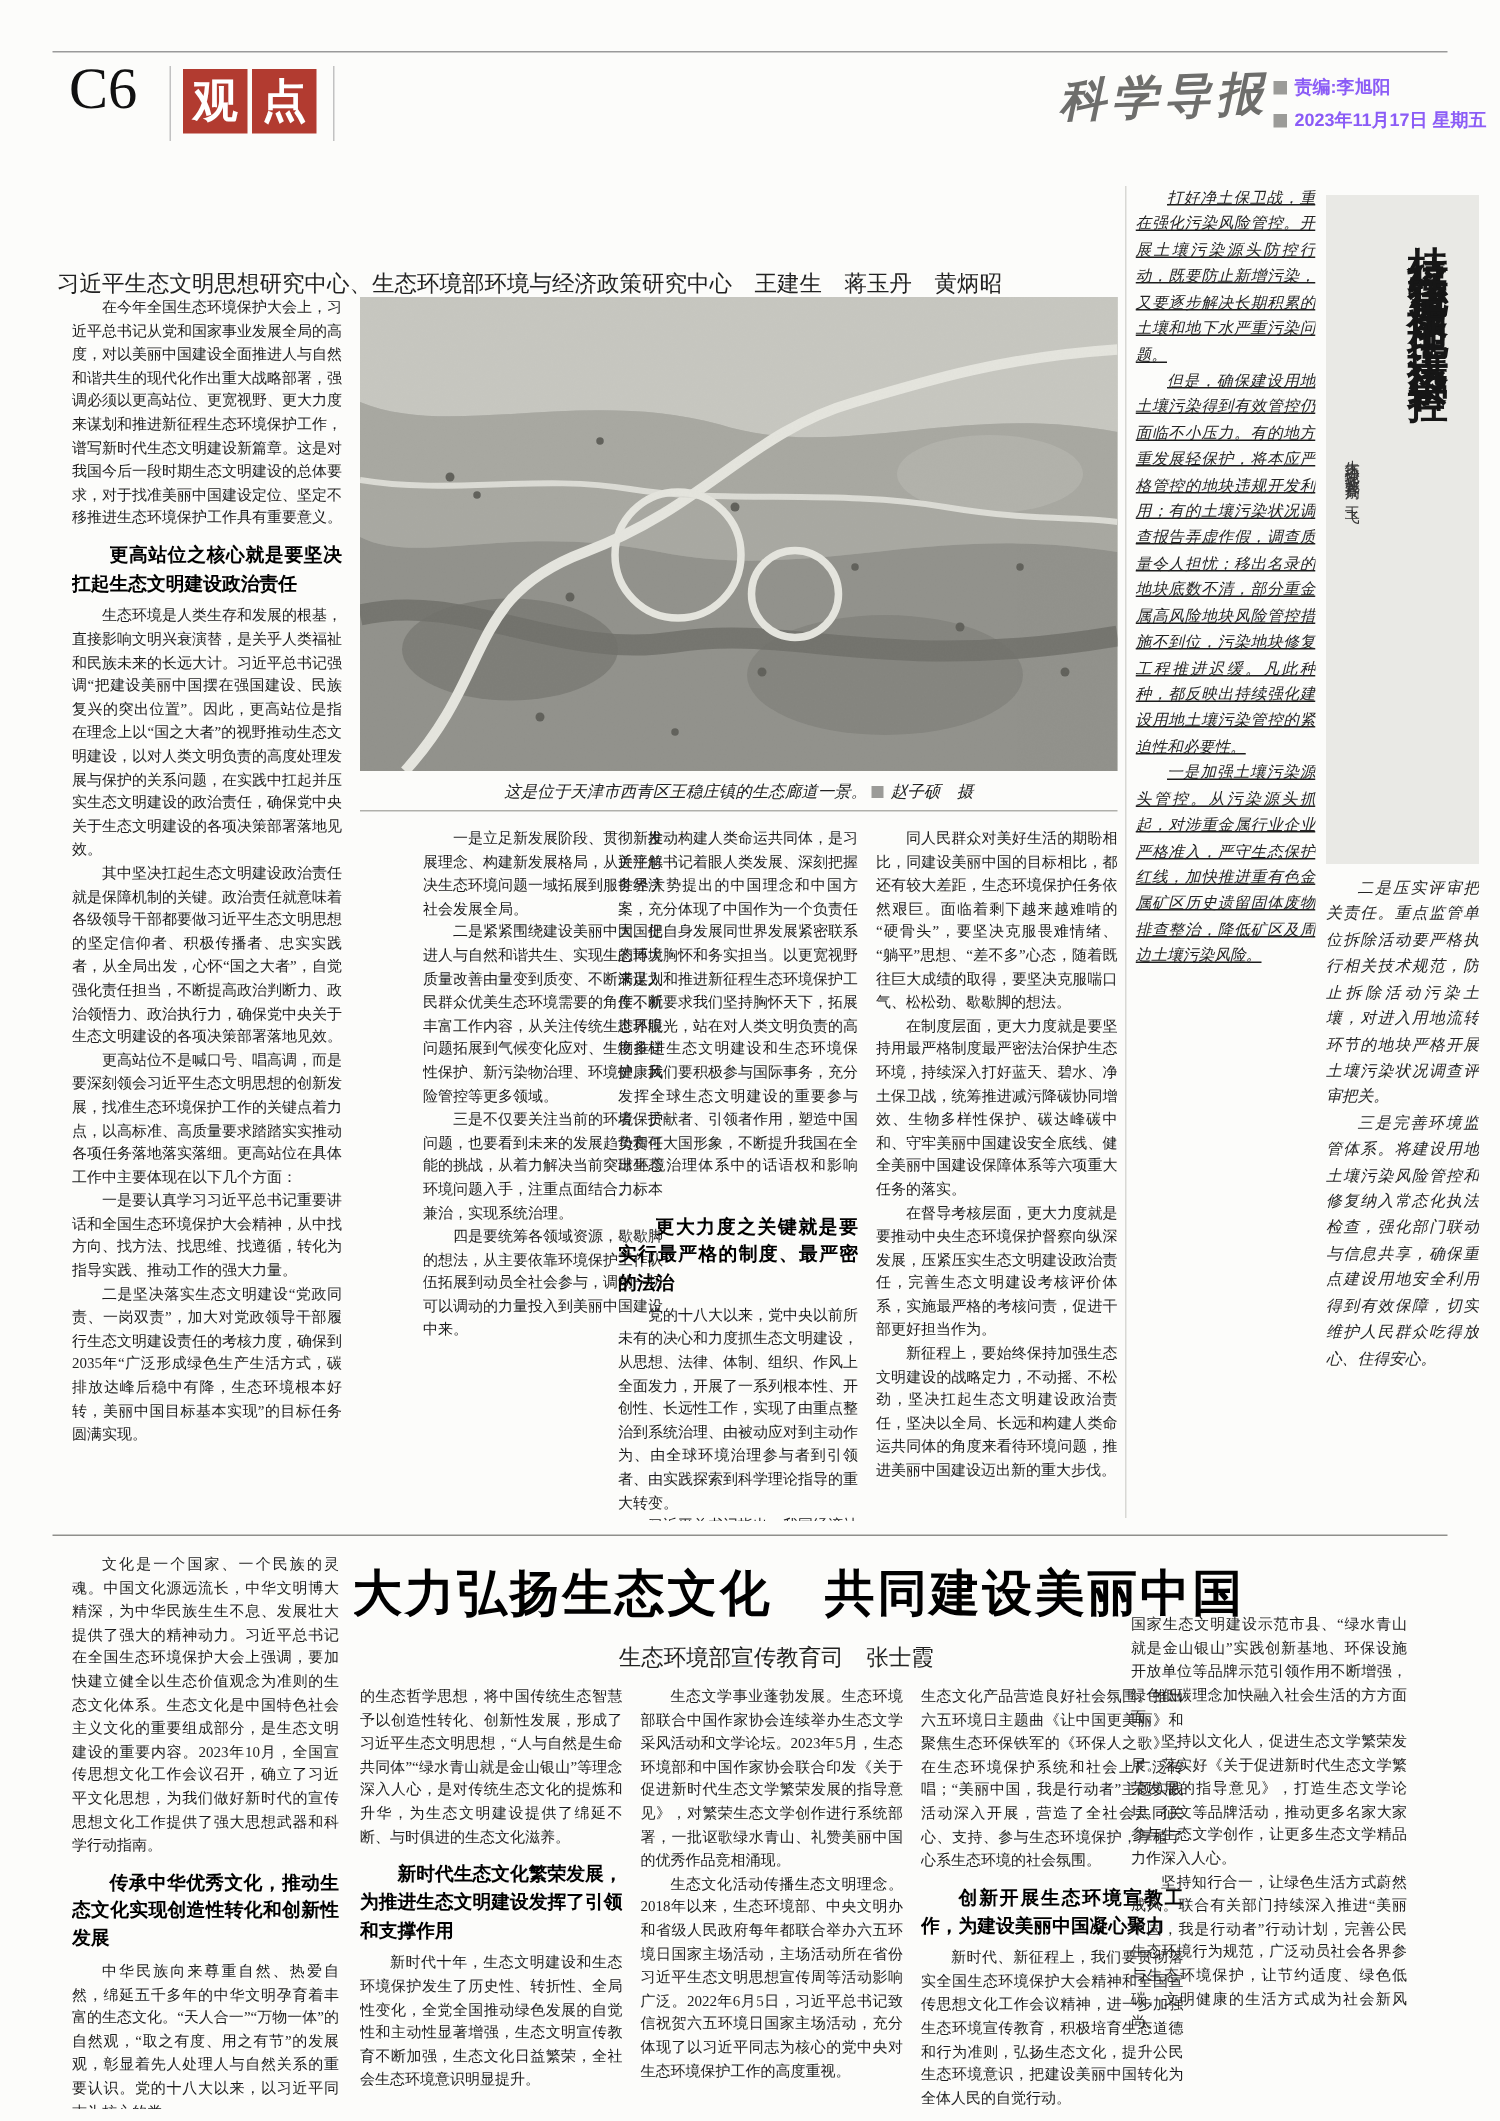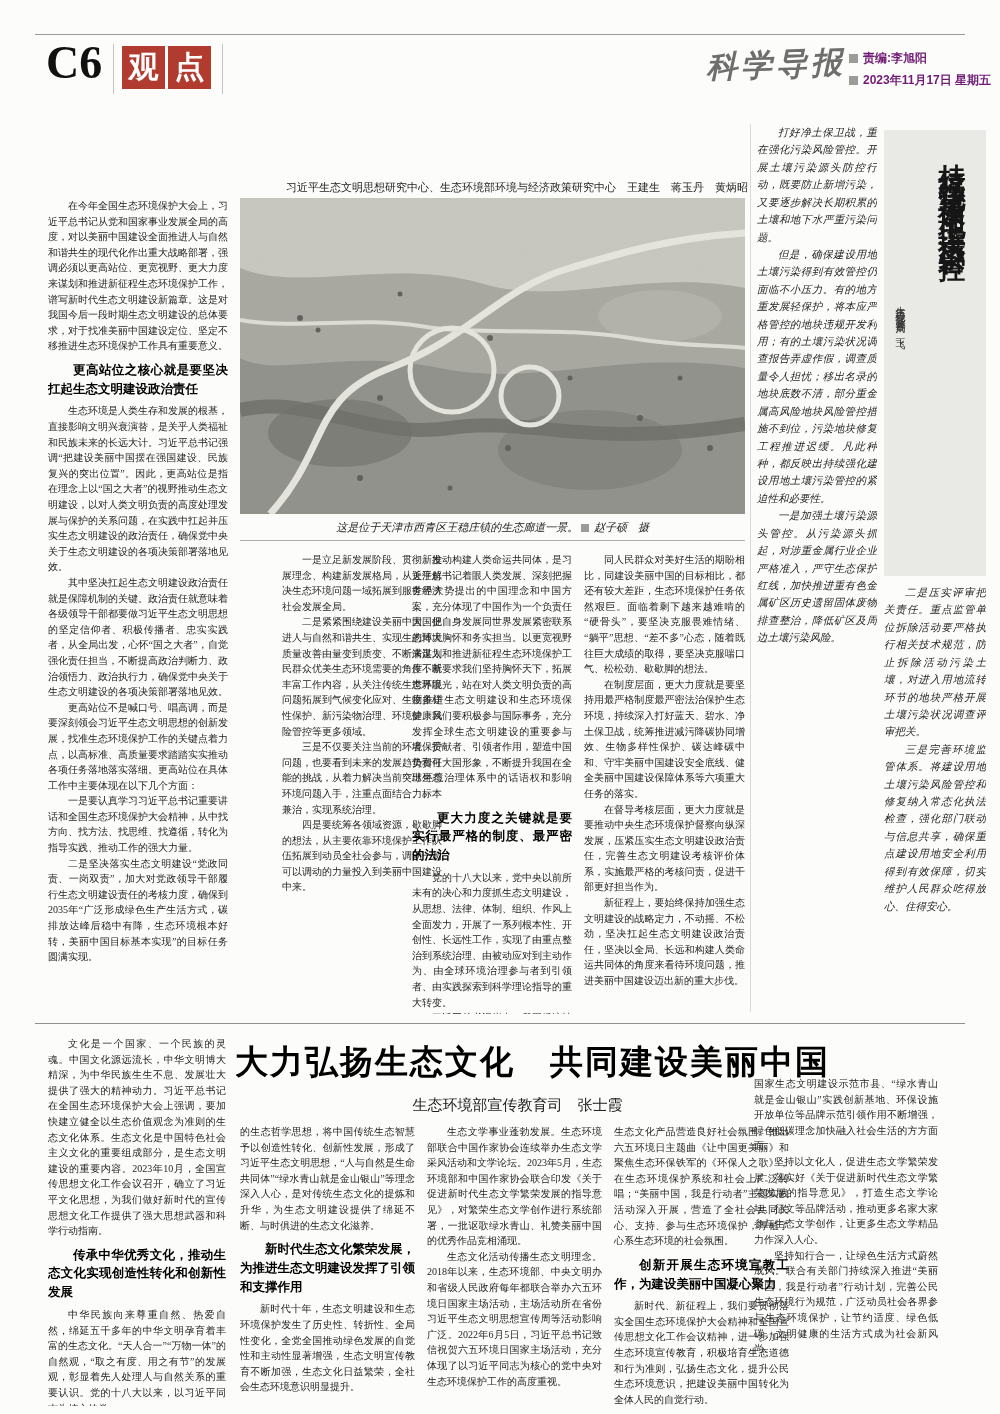--- a/index.html
+++ b/index.html
@@ -2,39 +2,39 @@
 <html lang="zh"><head>
 <meta charset="utf-8">
 <style>
   html,body{margin:0;padding:0;background:#e8e8e8;}
   .page{position:relative;width:1000px;height:1414px;margin:0 auto;background:#fcfcfa;
         font-family:"Liberation Serif",serif;color:#1c1c1c;overflow:hidden;}
 
   
   .toprule{position:absolute;left:35px;top:34px;width:930px;height:1px;background:#9a9a9a;}
   .edition{position:absolute;left:46px;top:40px;font-family:"Liberation Serif",serif;
-           font-weight:bold;font-size:46px;line-height:1;color:#111;}
+           font-weight:normal;font-size:39px;line-height:1;color:#111;}
   .hvline{position:absolute;top:44px;width:1px;height:50px;background:#c2c2c2;}
   .badge{position:absolute;top:46px;width:43px;height:43px;background:#b23b30;color:#fff;
          font-family:"Liberation Sans",sans-serif;font-weight:bold;font-size:30px;
          display:flex;align-items:center;justify-content:center;}
   .masthead{position:absolute;left:706px;top:44px;width:140px;text-align:center;
             font-family:"Liberation Serif",serif;font-weight:bold;font-style:italic;
             font-size:31px;letter-spacing:4px;color:#6e6e6c;transform:rotate(-2deg);}
   .hinfo{position:absolute;left:849px;font-family:"Liberation Sans",sans-serif;
-         font-weight:bold;font-size:12px;color:#701a75;white-space:nowrap;}
+         font-weight:bold;font-size:12px;color:#8b5cf6;white-space:nowrap;}
   .sq{display:inline-block;width:9px;height:9px;background:#9b9b98;margin-right:5px;vertical-align:middle;}
 
   
   .main-headline{position:absolute;left:38px;top:122px;width:710px;height:54px;text-align:center;overflow:visible;}
   .main-headline span{display:inline-block;white-space:nowrap;font-family:"Liberation Sans",sans-serif;
                       font-weight:900;font-size:32px;letter-spacing:0;color:#000;
                       transform:scale(0.64,1.12);transform-origin:center top;}
-  .main-byline{position:absolute;left:38px;top:180px;width:710px;text-align:right;
-               font-family:"Liberation Sans",sans-serif;font-size:11px;color:#222;}
+  .main-byline{position:absolute;left:38px;top:180px;width:710px;text-align:left;
+               font-family:"Liberation Sans",sans-serif;font-size:15px;color:#222;}
 
   .col{position:absolute;overflow:hidden;text-align:justify;}
   .col .para{font-size:10px;line-height:1.56;text-indent:2em;color:#1d1d1d;}
   .col .para.cont{text-indent:0;}
   .col .sub{font-family:"Liberation Sans",sans-serif;font-weight:bold;font-size:12.5px;
             line-height:1.5;text-indent:2em;margin:7px 0 5px;color:#000;}
 
   .photo{position:absolute;left:240px;top:198px;width:505px;height:316px;background:#b6b6b0;}
   .caption{position:absolute;left:240px;top:520px;width:505px;text-align:center;
            font-style:italic;font-size:11px;color:#222;border-bottom:1px solid #b0b0ab;
@@ -151,21 +151,21 @@
     </div>
   <div class="col" style="left:584px;top:552px;width:161px;height:462px;">
       <div class="para">同人民群众对美好生活的期盼相比，同建设美丽中国的目标相比，都还有较大差距，生态环境保护任务依然艰巨。面临着剩下越来越难啃的“硬骨头”，要坚决克服畏难情绪、“躺平”思想、“差不多”心态，随着既往巨大成绩的取得，要坚决克服喘口气、松松劲、歇歇脚的想法。</div>
       <div class="para">在制度层面，更大力度就是要坚持用最严格制度最严密法治保护生态环境，持续深入打好蓝天、碧水、净土保卫战，统筹推进减污降碳协同增效、生物多样性保护、碳达峰碳中和、守牢美丽中国建设安全底线、健全美丽中国建设保障体系等六项重大任务的落实。</div>
       <div class="para">在督导考核层面，更大力度就是要推动中央生态环境保护督察向纵深发展，压紧压实生态文明建设政治责任，完善生态文明建设考核评价体系，实施最严格的考核问责，促进干部更好担当作为。</div>
       <div class="para">新征程上，要始终保持加强生态文明建设的战略定力，不动摇、不松劲，坚决扛起生态文明建设政治责任，坚决以全局、长远和构建人类命运共同体的角度来看待环境问题，推进美丽中国建设迈出新的重大步伐。</div>
     </div>
 
   <div class="rail-divider"></div>
 
-  <div class="col kai" style="left:757px;top:124px;width:120px;height:888px;">
+  <div class="col kai" style="left:757px;top:124px;width:120px;height:888px;text-decoration:underline;">
       <div class="para">打好净土保卫战，重在强化污染风险管控。开展土壤污染源头防控行动，既要防止新增污染，又要逐步解决长期积累的土壤和地下水严重污染问题。</div>
       <div class="para">但是，确保建设用地土壤污染得到有效管控仍面临不小压力。有的地方重发展轻保护，将本应严格管控的地块违规开发利用；有的土壤污染状况调查报告弄虚作假，调查质量令人担忧；移出名录的地块底数不清，部分重金属高风险地块风险管控措施不到位，污染地块修复工程推进迟缓。凡此种种，都反映出持续强化建设用地土壤污染管控的紧迫性和必要性。</div>
       <div class="para">一是加强土壤污染源头管控。从污染源头抓起，对涉重金属行业企业严格准入，严守生态保护红线，加快推进重有色金属矿区历史遗留固体废物排查整治，降低矿区及周边土壤污染风险。</div>
     </div>
 
   <div class="vbox">
     <div class="vhead">持续强化建设用地土壤污染管控</div>
     <div class="vbyline">生态环境部华北督察局　王飞</div>
   </div>
 

